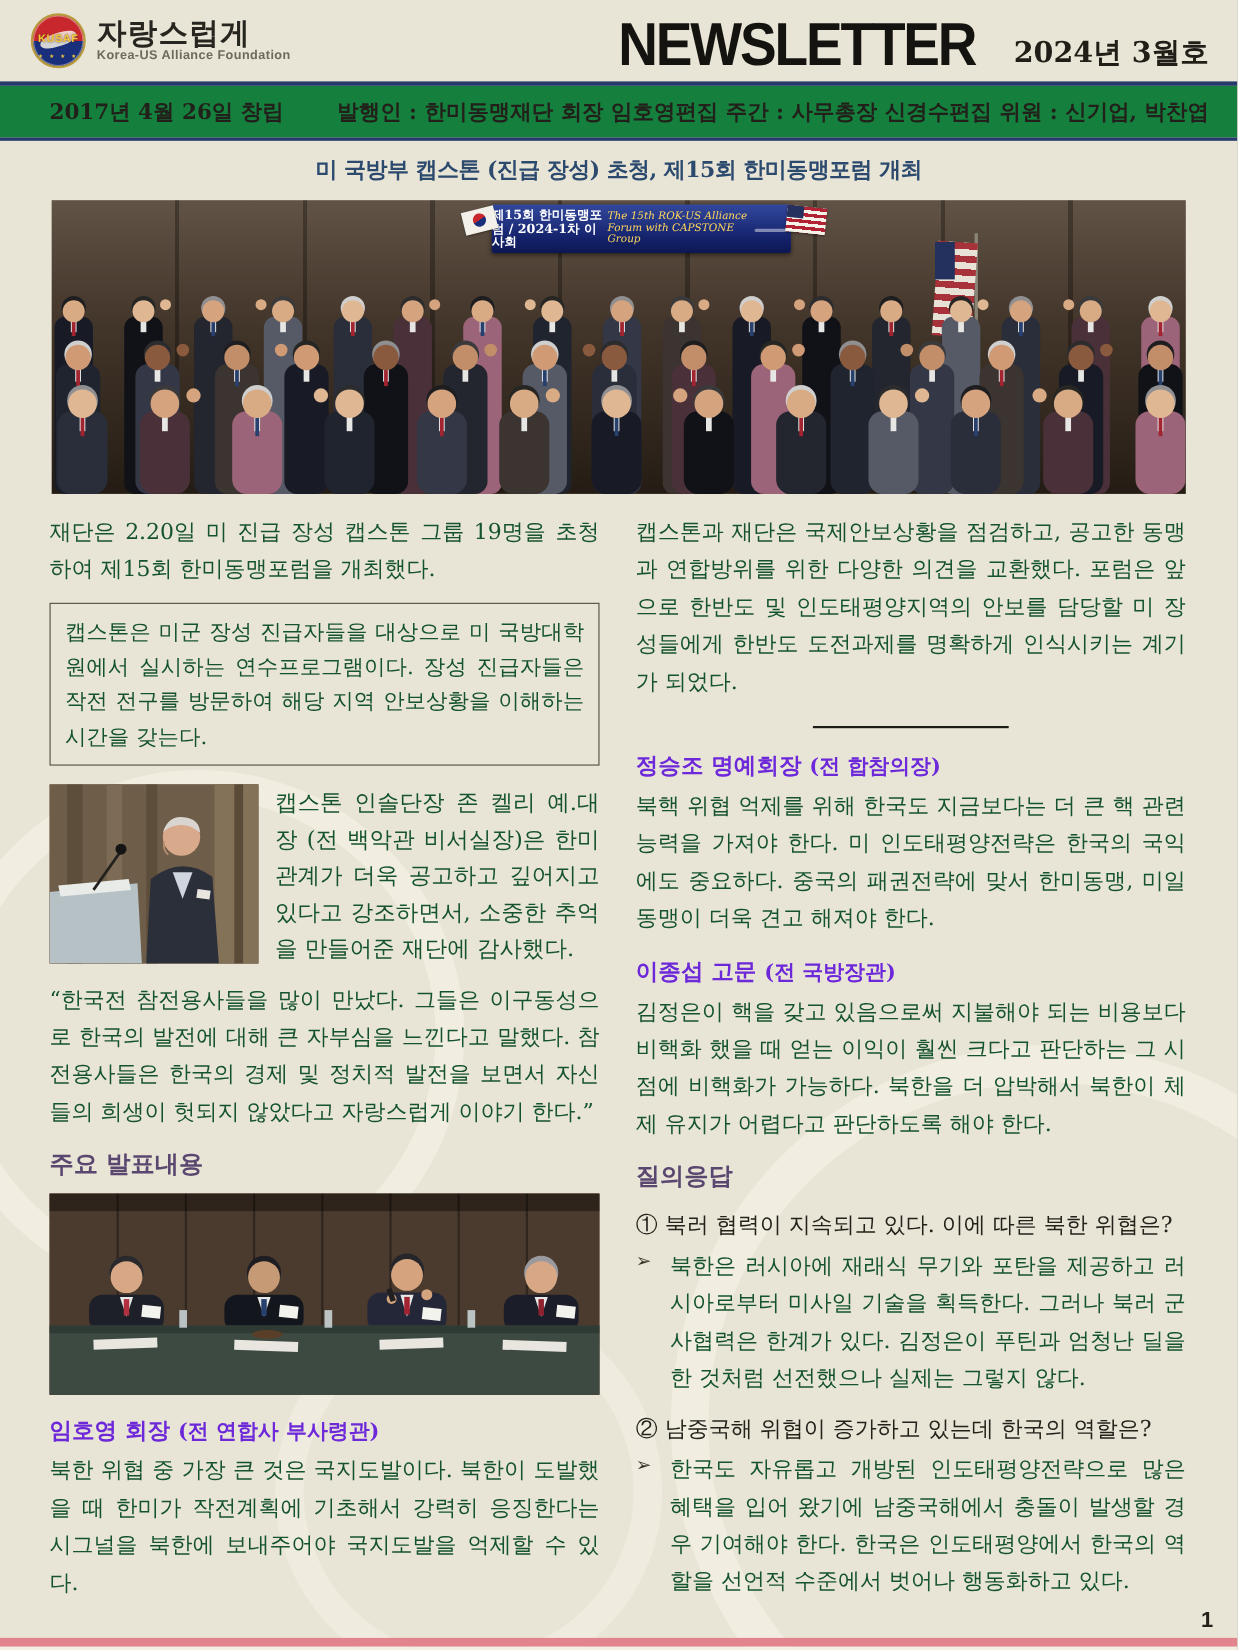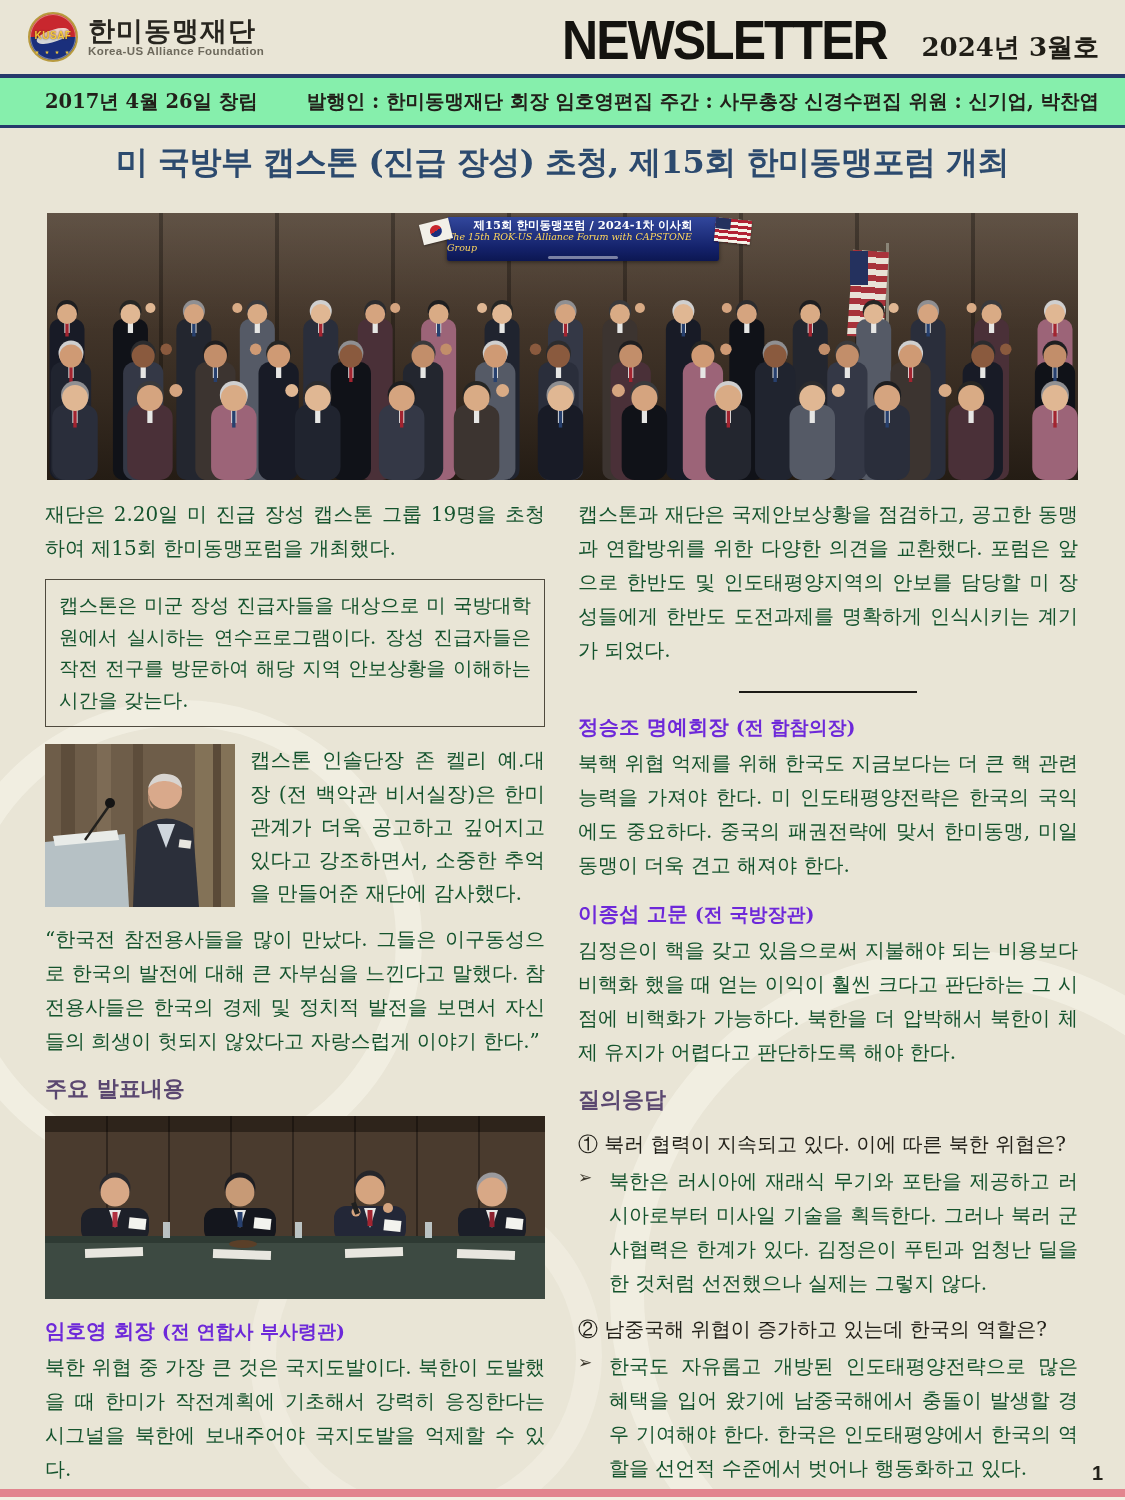--- a/index.html
+++ b/index.html
@@ -25,42 +25,42 @@
   .logo-text .kr{font-size:27px;font-weight:800;color:#27251f;letter-spacing:1px;line-height:1.05;}
   .logo-text .en{font-size:11.5px;font-weight:bold;color:#6d695c;letter-spacing:.4px;font-family:"Liberation Sans",sans-serif;}
   .nl-title{position:absolute;left:562px;top:8px;font-family:"Liberation Sans",sans-serif;
             font-size:51px;font-weight:900;color:#14130f;letter-spacing:-2px;transform:scale(.98,1.08);transform-origin:left top;}
   .issue{position:absolute;right:26px;top:30px;font-size:26px;font-weight:800;color:#201e17;}
 
   .rule{height:4px;background:#26396b;position:relative;z-index:2;}
   .rule.thin{height:3px;}
 
   
-  .masthead{display:flex;justify-content:space-between;align-items:center;background:#86efac;
+  .masthead{display:flex;justify-content:space-between;align-items:center;background:#15803d;
             padding:10px 26px 10px 45px;font-size:19.5px;font-weight:600;color:#22201a;}
   .mast-right{display:flex;}
 
   
-  .headline{margin:13px 0 28px;text-align:center;font-size:32px;font-weight:800;color:#2c4a6e;letter-spacing:-.5px;}
+  .headline{margin:13px 0 14px;text-align:center;font-size:20px;font-weight:800;color:#2c4a6e;letter-spacing:-.5px;}
 
   
   .group-photo{position:relative;margin:0 47px;width:1031px;height:267px;overflow:hidden;
       background:linear-gradient(180deg,#57483a 0%,#46382c 34%,#352a20 70%,#241c14 100%);}
   .group-photo .panels{position:absolute;inset:0;
       background:repeating-linear-gradient(90deg,transparent 0 112px,rgba(0,0,0,.30) 112px 116px),
                  linear-gradient(180deg,rgba(255,255,255,.06),transparent 45%);}
   .crowd{position:absolute;inset:0;}
   .photo-flag{position:absolute;left:795px;top:30px;width:60px;height:190px;}
   .photo-flag .pole{position:absolute;left:44px;top:0;width:3px;height:190px;background:#8a8577;}
   .photo-flag .cloth{position:absolute;left:8px;top:8px;width:36px;height:86px;transform:rotate(4deg);
       background:repeating-linear-gradient(180deg,#a8323a 0 6px,#e8e2d6 6px 12px);}
   .photo-flag .canton{position:absolute;left:8px;top:8px;width:18px;height:34px;background:#24315e;}
   .banner{position:absolute;left:400px;top:4px;width:272px;height:44px;border-radius:2px;
       background:linear-gradient(180deg,#32479c 0%,#14226b 70%,#0c1752 100%);
-      display:flex;flex-direction:column;justify-content:center;align-items:center;gap:1px;
+      display:flex;flex-direction:row;justify-content:center;align-items:center;gap:1px;
       box-shadow:0 1px 4px rgba(0,0,0,.5);}
   .banner .b1{color:#fff;font-weight:800;font-size:11.5px;letter-spacing:0;line-height:1.1;}
   .banner .b2{color:#ffd75e;font-style:italic;font-size:9.5px;line-height:1.1;}
   .banner .b3{margin-top:2px;width:70px;height:3px;background:rgba(255,255,255,.45);border-radius:2px;}
   .kflag{position:absolute;left:-26px;top:4px;width:30px;height:21px;background:#f2f0e8;transform:rotate(-14deg);
       box-shadow:0 1px 2px rgba(0,0,0,.4);}
   .kflag::after{content:"";position:absolute;left:9px;top:4px;width:12px;height:12px;border-radius:50%;
       background:linear-gradient(160deg,#c8272e 0 50%,#1a2f7c 50% 100%);}
   .uflag{position:absolute;right:-32px;top:2px;width:36px;height:24px;transform:rotate(6deg);
       background:repeating-linear-gradient(180deg,#b22234 0 3px,#f5f2e8 3px 6px);box-shadow:0 1px 2px rgba(0,0,0,.4);}
@@ -106,21 +106,21 @@
   <div class="content">
 
     <div class="header">
       <div class="logo-block">
         <div class="logo-mark">
           <div class="swoosh"></div>
           <div class="acr">KUSAF</div>
           <div class="stars">★ ★ ★ ★</div>
         </div>
         <div class="logo-text">
-          <div class="kr">한미동맹재단</div>
+          <div class="kr">자랑스럽게</div>
           <div class="en">Korea-US Alliance Foundation</div>
         </div>
       </div>
       <div class="nl-title">NEWSLETTER</div>
       <div class="issue">2024년 3월호</div>
     </div>
 
     <div class="rule"></div>
 
     <div class="masthead">

